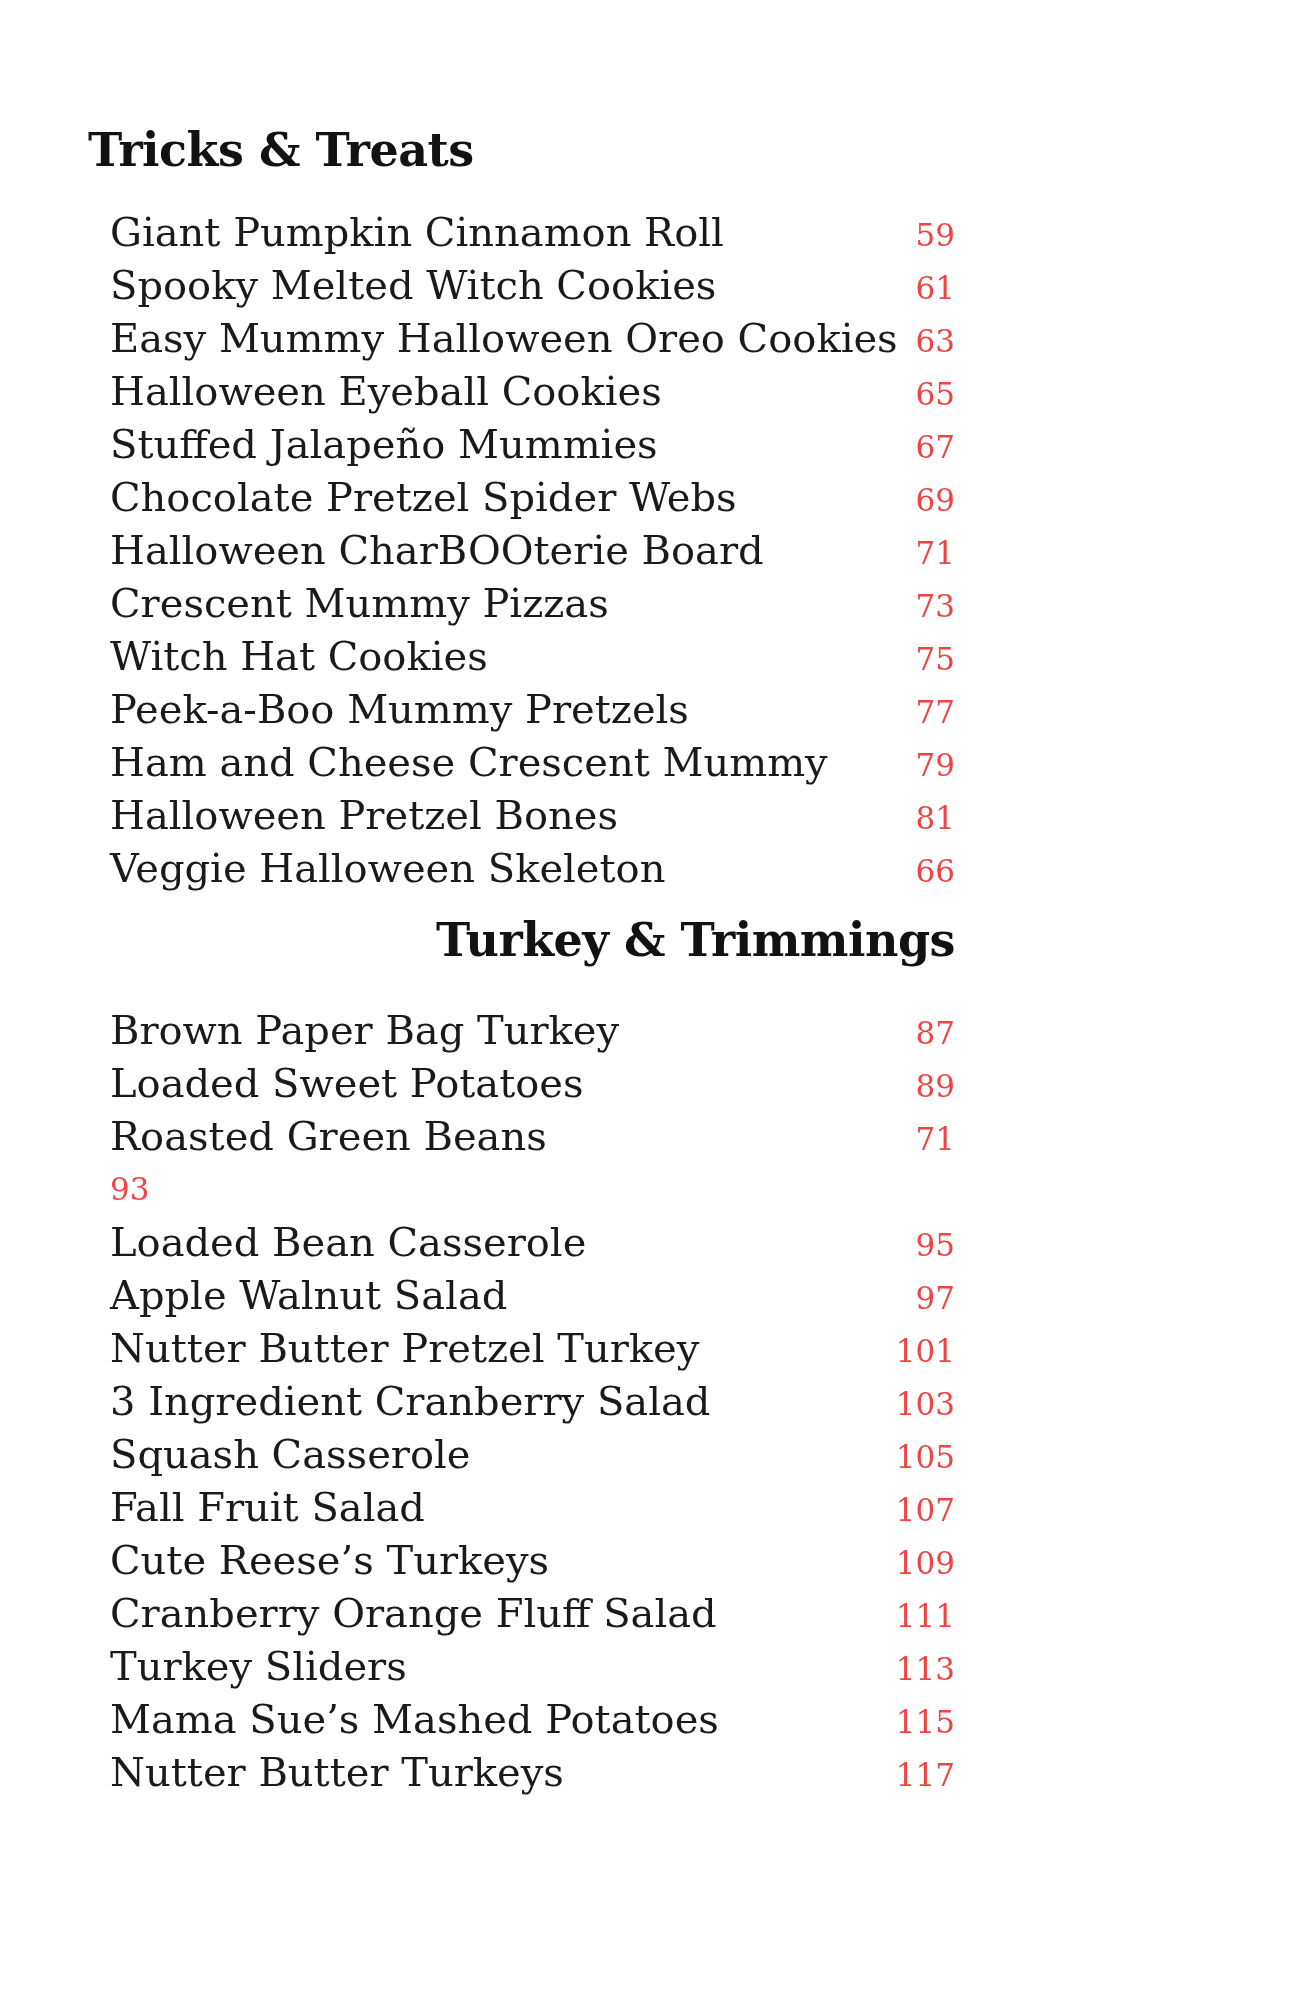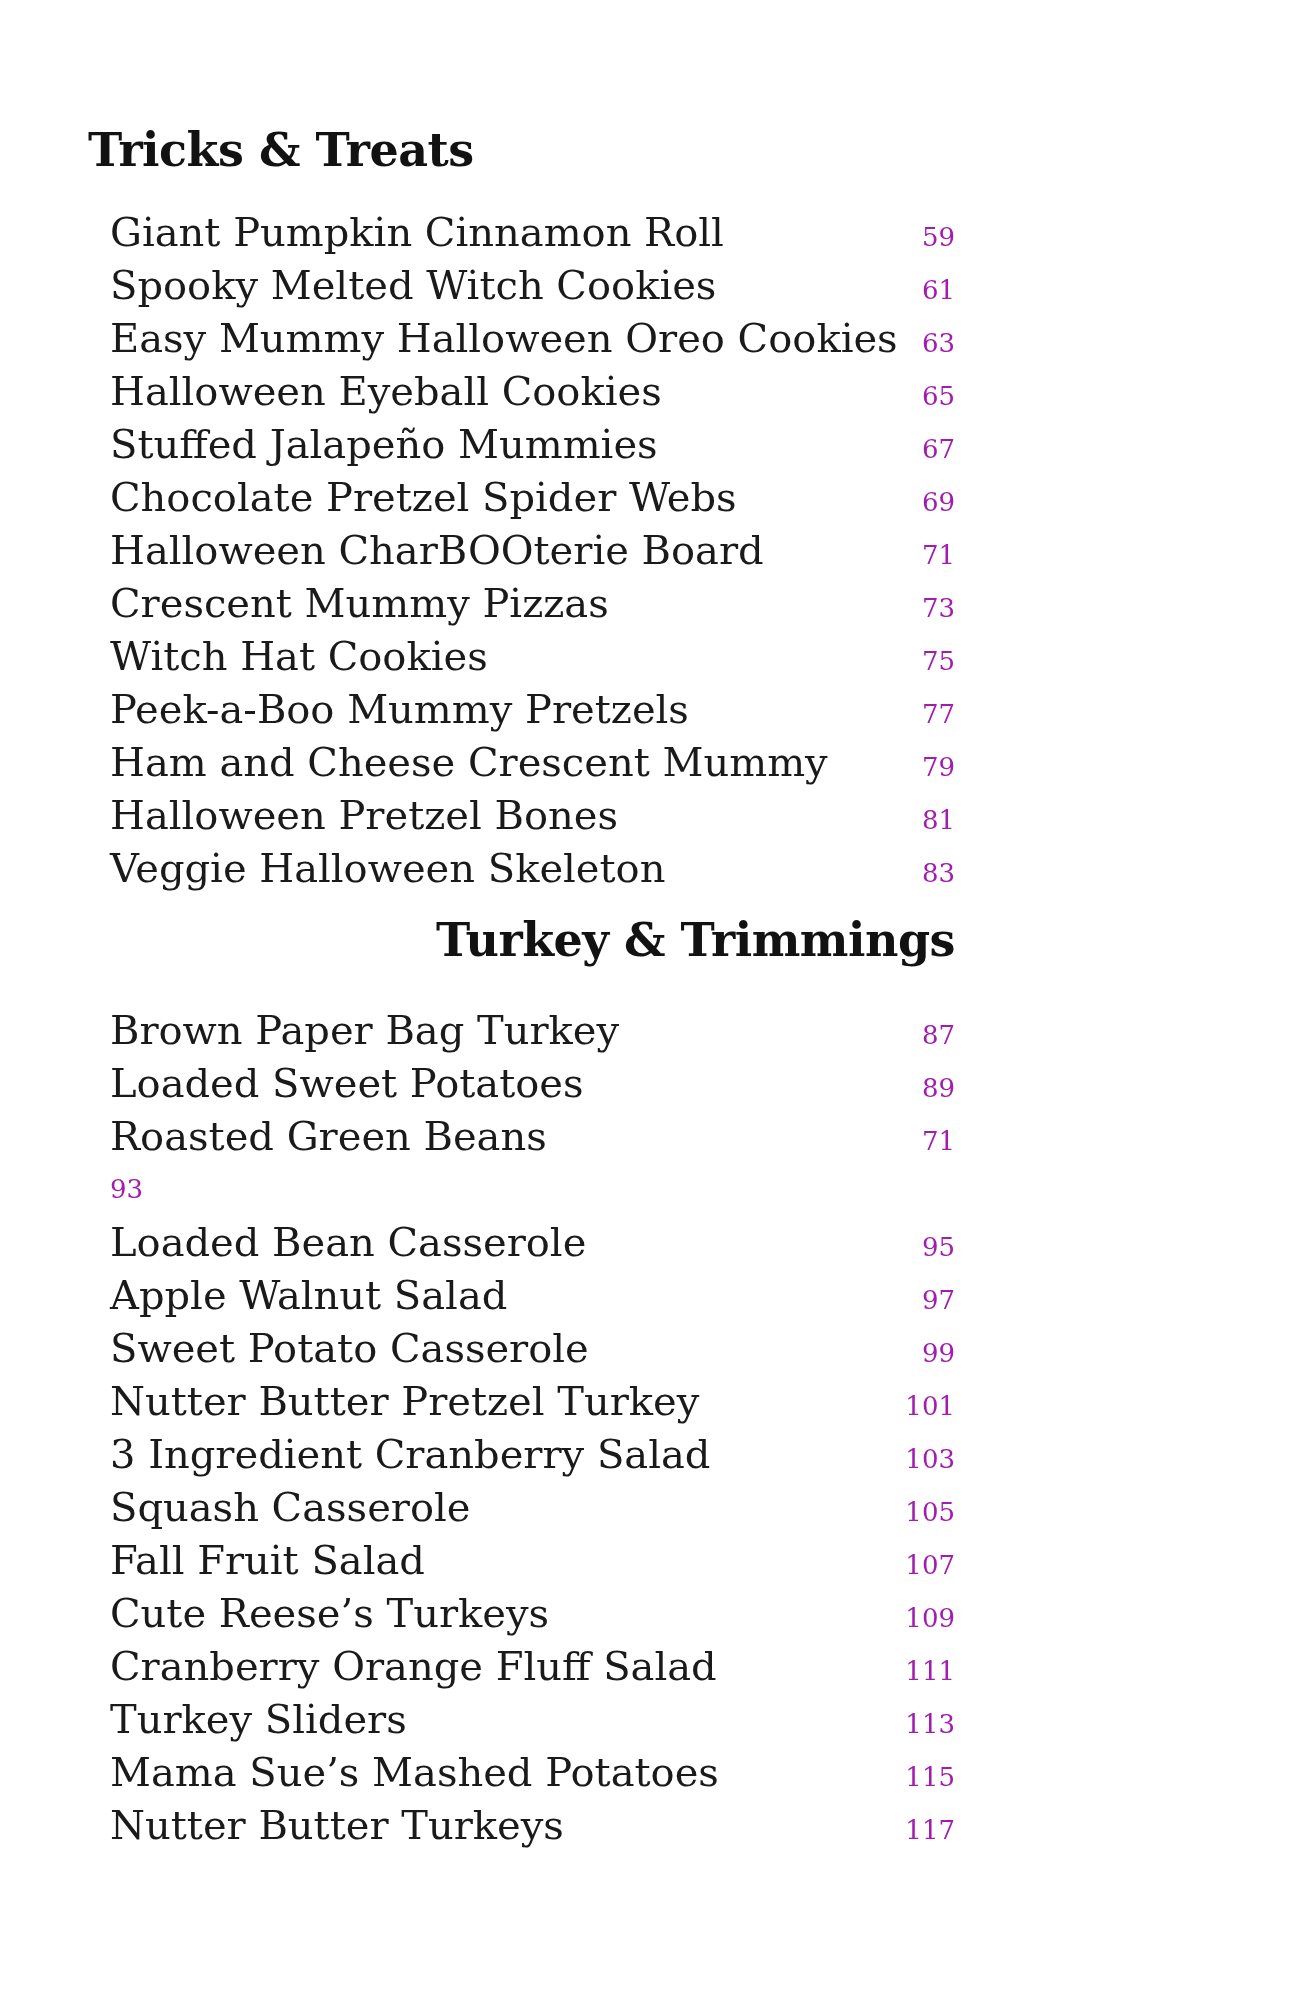--- a/index.html
+++ b/index.html
@@ -40,22 +40,22 @@
     align-items: baseline;
     height: 53px;
     line-height: 53px;
   }
   .entry-label {
     font-size: 40px;
     white-space: nowrap;
     color: #1a1a1a;
   }
   .entry-page {
-    font-size: 26px;
-    color: #a21caf;
+    font-size: 31px;
+    color: #ef4444;
   }
 </style>
 </head>
 <body>
 
 <div class="page">
   <main class="toc">
 
     <h1 class="section-title first">Tricks &amp; Treats</h1>
 
@@ -103,21 +103,21 @@
       <li class="toc-row">
         <span class="entry-label">Ham and Cheese Crescent Mummy</span>
         <span class="entry-page">79</span>
       </li>
       <li class="toc-row">
         <span class="entry-label">Halloween Pretzel Bones</span>
         <span class="entry-page">81</span>
       </li>
       <li class="toc-row">
         <span class="entry-label">Veggie Halloween Skeleton</span>
-        <span class="entry-page">83</span>
+        <span class="entry-page">66</span>
       </li>
     </ul>
 
     <h1 class="section-title second">Turkey &amp; Trimmings</h1>
 
     <ul class="toc-list second">
       <li class="toc-row">
         <span class="entry-label">Brown Paper Bag Turkey</span>
         <span class="entry-page">87</span>
       </li>
@@ -132,24 +132,20 @@
       <li class="toc-row">
         <span class="entry-page">93</span>
       </li>
       <li class="toc-row">
         <span class="entry-label">Loaded Bean Casserole</span>
         <span class="entry-page">95</span>
       </li>
       <li class="toc-row">
         <span class="entry-label">Apple Walnut Salad</span>
         <span class="entry-page">97</span>
-      </li>
-      <li class="toc-row">
-        <span class="entry-label">Sweet Potato Casserole</span>
-        <span class="entry-page">99</span>
       </li>
       <li class="toc-row">
         <span class="entry-label">Nutter Butter Pretzel Turkey</span>
         <span class="entry-page">101</span>
       </li>
       <li class="toc-row">
         <span class="entry-label">3 Ingredient Cranberry Salad</span>
         <span class="entry-page">103</span>
       </li>
       <li class="toc-row">

